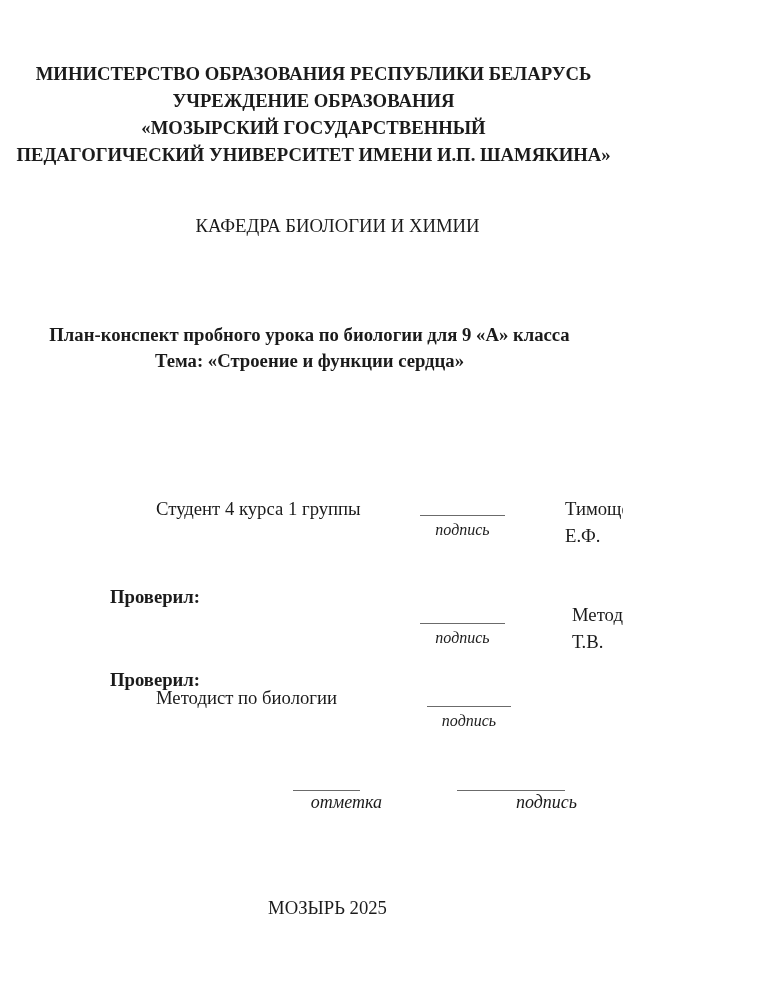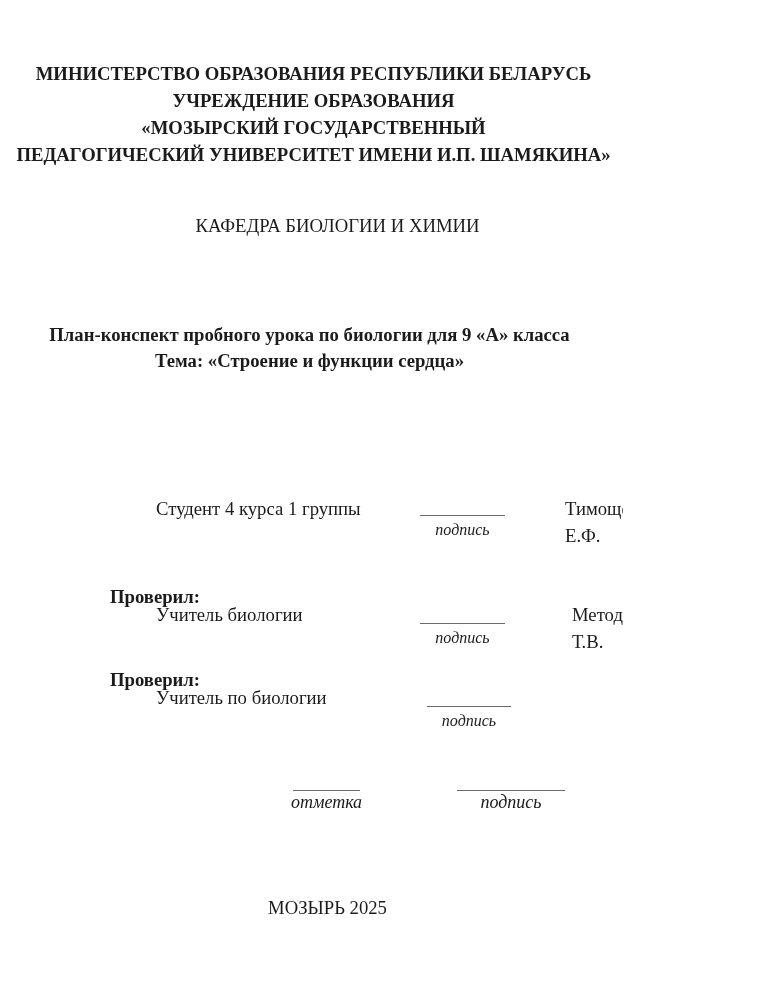--- a/index.html
+++ b/index.html
@@ -85,23 +85,24 @@
   .b3-job    { top: 684px; }
   .b3-line   { top: 686px; left: 427px; width: 84px; }
   .b3-name   { top: 684px; left: 566px; }
   .b3-cap    { top: 711px; left: 427px; width: 84px; }
 
   .mark-line      { top: 770px; left: 293px; width: 67px; }
   .mark-caption   { top: 791px; left: 283px; width: 87px; font-size: 18px; }
   .bottom-sig-line    { top: 770px; left: 457px; width: 108px; }
   .bottom-sig-caption { top: 791px; left: 457px; width: 108px; font-size: 18px; }
   .bottom-caption {
-    text-align: center;
+    text-align: right;
     font-style: italic;
     line-height: 22px;
+    margin-left: 12px;
   }
 
   .footer {
     top: 894px; left: 0; right: 0;
     text-align: center;
     font-size: 18.7px;
     line-height: 27px;
     transform: translateX(16px);
   }
 </style>
@@ -123,27 +124,26 @@
     <div>План-конспект пробного урока по биологии для 9 «А» класса</div>
     <div>Тема: «Строение и функции сердца»</div>
   </div>
 
   <div class="abs job-title b1-job">Студент 4 курса 1 группы</div>
   <div class="abs sig-line b1-line"></div>
   <div class="abs signer-name b1-name">Тимощенко Е.Ф.</div>
   <div class="abs sig-caption b1-cap">подпись</div>
 
   <div class="abs role-label b2-role">Проверил:</div>
-  <div class="abs job-title b2-job">Учитель биологии</div>
   <div class="abs sig-line b2-line"></div>
   <div class="abs signer-name b2-name">Методист Т.В.</div>
   <div class="abs sig-caption b2-cap">подпись</div>
 
   <div class="abs role-label b3-role">Проверил:</div>
-  <div class="abs job-title b3-job">Учитель по биологии</div>
+  <div class="abs job-title b3-job">Методист по биологии</div>
   <div class="abs sig-line b3-line"></div>
   <div class="abs sig-caption b3-cap">подпись</div>
 
   <div class="abs sig-line mark-line"></div>
   <div class="abs bottom-caption mark-caption">отметка</div>
   <div class="abs sig-line bottom-sig-line"></div>
   <div class="abs bottom-caption bottom-sig-caption">подпись</div>
 
   <div class="abs footer">МОЗЫРЬ 2025</div>
 

